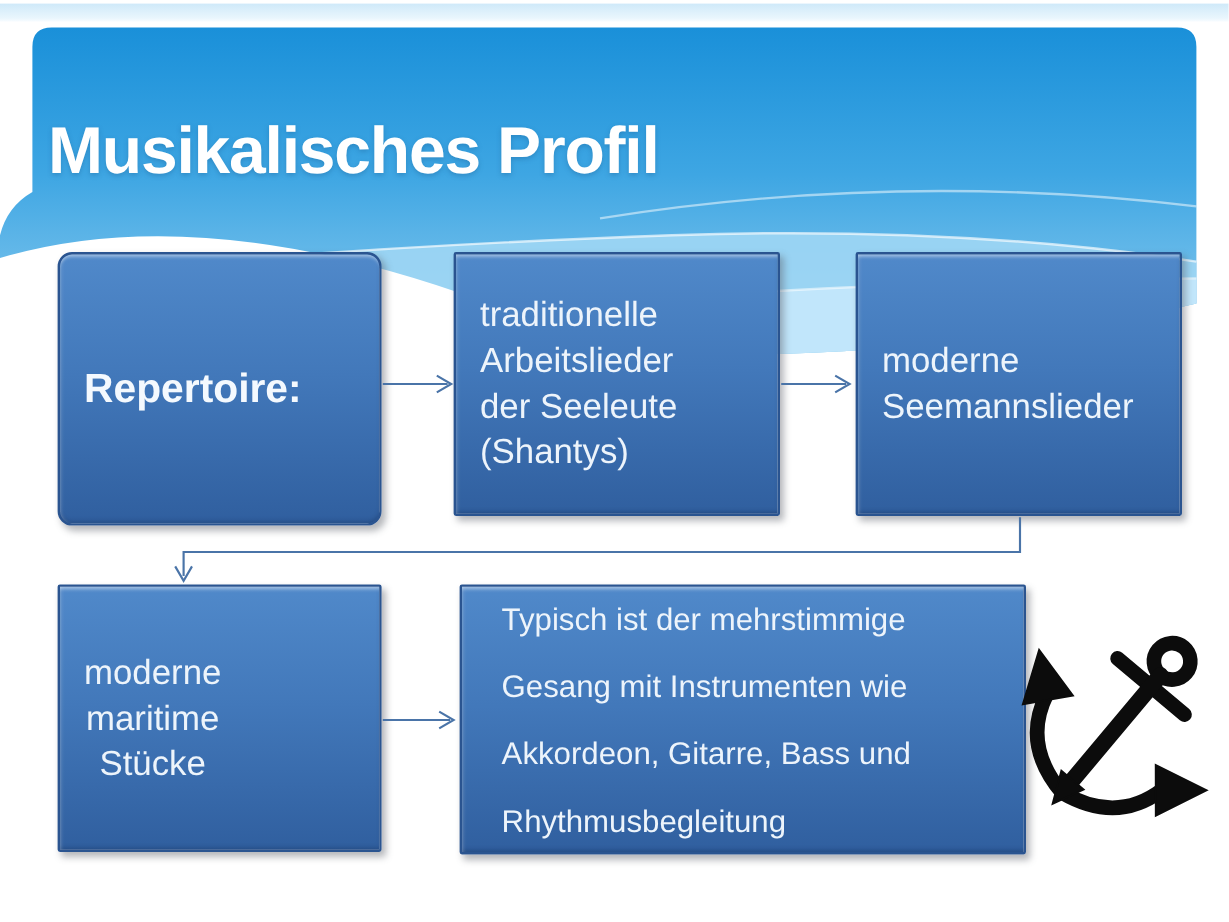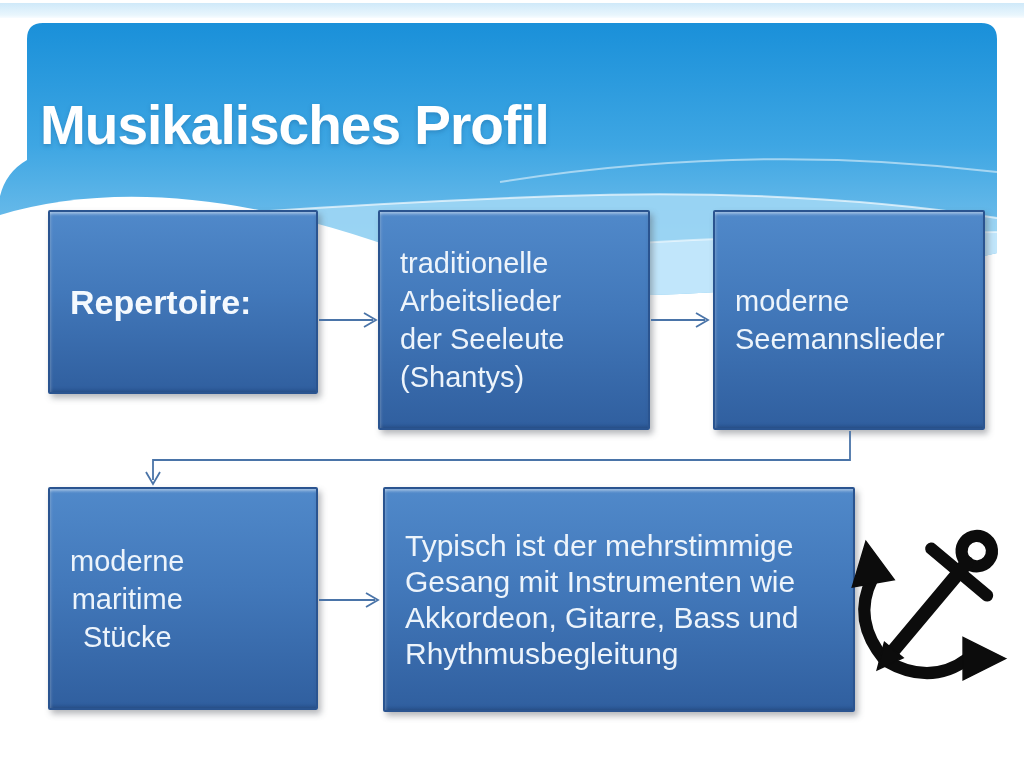--- a/index.html
+++ b/index.html
@@ -28,21 +28,21 @@
       inset 3px 0 3px -2px rgba(255,255,255,0.25),
       inset 0 -3px 4px -2px rgba(10,25,60,0.35),
       3px 4px 6px rgba(90,95,105,0.45);
     display:flex;align-items:center;
     padding:0 20px;
   }
   .box-text{
     white-space:pre-line;color:#edf4fb;font-size:29px;line-height:38px;
   }
   .box-text.title-text{font-size:34px;line-height:40px;font-weight:bold;color:#f4f9fe;}
-  .box-text.wide-text{font-size:30px;line-height:36px;}
+  .box-text.wide-text{font-size:26px;line-height:56px;margin-left:13px;}
   .anchor-wrap{position:absolute;left:856px;top:510px;width:158px;height:172px;z-index:3;}
   .anchor-wrap svg{overflow:visible;}
 </style>
 </head>
 <body>
 
 <div class="slide">
 
   <div class="top-strip"></div>
 
@@ -76,21 +76,21 @@
 
     <path fill="none" stroke="#ffffff" stroke-opacity="0.65" stroke-width="2" d="M 0 232 Q 300 205 560 196 Q 800 188 997 218"></path>
     <path fill="none" stroke="#ffffff" stroke-opacity="0.55" stroke-width="2" d="M 240 282 Q 560 235 997 232"></path>
     <path fill="none" stroke="#ffffff" stroke-opacity="0.5" stroke-width="2" d="M 500 182 Q 750 142 997 172"></path>
 
     <path fill="#ffffff" d="M -10 218 Q 200 150 520 300 L 540 310 L -10 310 Z"></path>
   </svg>
 
   <h1 class="slide-title">Musikalisches Profil</h1>
 
-  <div class="flow-box" style="left:48px;top:210px;width:270px;height:184px;">
+  <div class="flow-box" style="left:48px;top:210px;width:270px;height:228px;border-radius:12px;">
     <span class="box-text title-text">Repertoire:</span>
   </div>
 
   <div class="flow-box" style="left:378px;top:210px;width:272px;height:220px;">
     <span class="box-text">traditionelle
 Arbeitslieder
 der Seeleute
 (Shantys)</span>
   </div>
 

